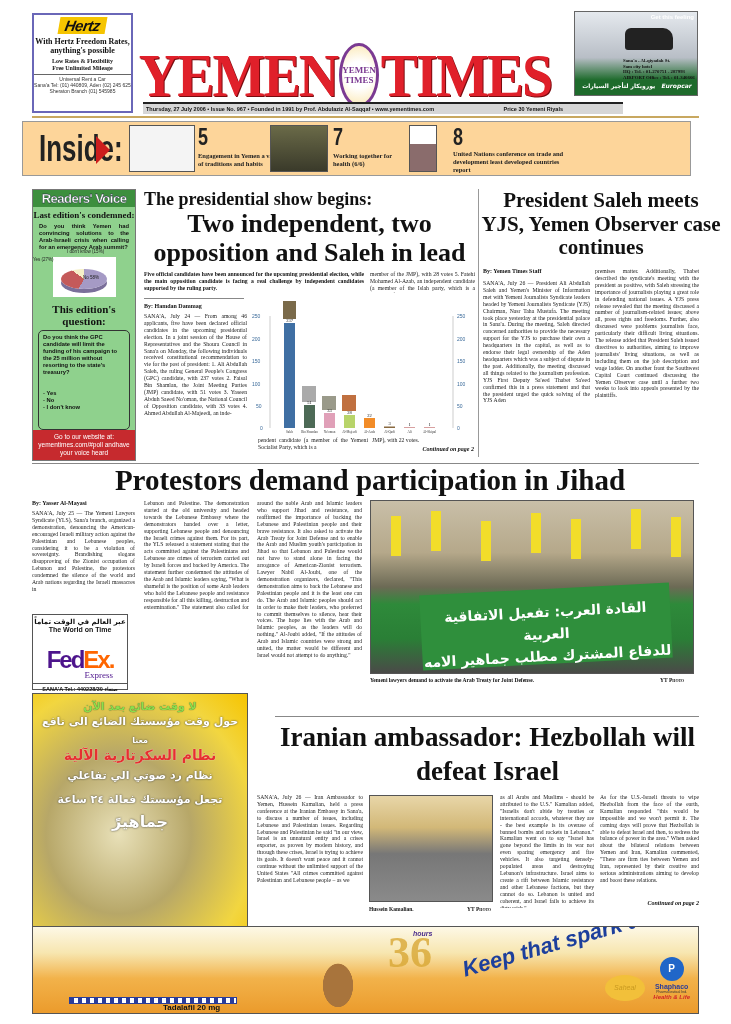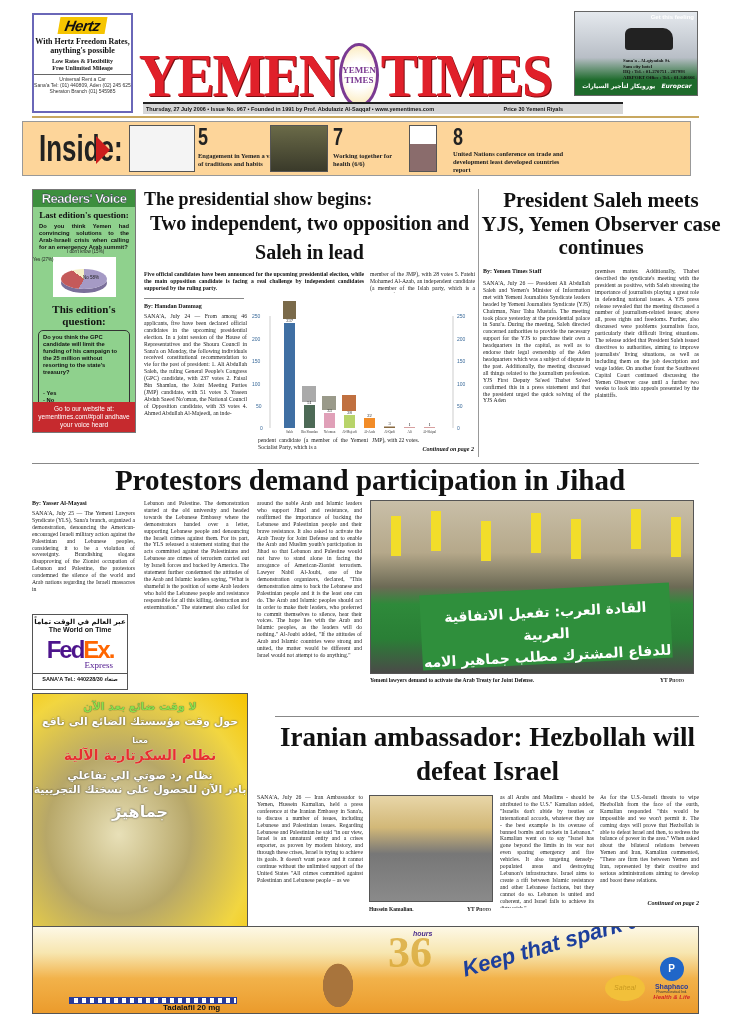--- a/index.html
+++ b/index.html
@@ -20,50 +20,50 @@
 .europcar .info{position:absolute;left:48px;top:46px;font:bold 4.8px "Liberation Serif",serif;line-height:5.6px;color:#111}
 .europcar .ar{position:absolute;left:4px;bottom:6px;width:116px;font:bold 6px "DejaVu Sans",sans-serif;color:#fff;text-align:center}
 .car{position:absolute;left:50px;top:16px;width:48px;height:22px;background:#222;border-radius:6px 10px 3px 3px}
 .topsep{left:32px;top:116px;width:667px;height:2px;background:#c8a860}
 .inside{left:22px;top:121px;width:669px;height:55px;background:#fdd59a;border:1px solid #999}
 .inside-label{position:absolute;left:16px;top:6px;font:900 36px "Liberation Sans",sans-serif;color:#222;transform:scaleX(0.72);transform-origin:left}
 .arrow{position:absolute;left:73px;top:14px;width:0;height:0;border-top:14px solid transparent;border-bottom:14px solid transparent;border-left:14px solid #cc1d1d}
 .ins-img{position:absolute;background:#ccc;border:1px solid #555}
 .ins-num{position:absolute;font:900 24px "Liberation Sans",sans-serif;color:#222;transform:scaleX(0.75);transform-origin:left}
 .ins-txt{position:absolute;font:bold 6.5px "Liberation Serif",serif;line-height:8px;color:#222}
-.rv{left:32px;top:189px;width:104px;height:244px;background:#8fd18d;border:1px solid #777}
+.rv{left:32px;top:189px;width:104px;height:272px;background:#8fd18d;border:1px solid #777}
 .rv-title{background:#3d8f3e;color:#fff;font:900 13px "Liberation Sans",sans-serif;text-align:center;letter-spacing:-0.5px;padding:1px 0;-webkit-text-stroke:0.3px #113}
 .rv h4{font:bold 9px "Liberation Serif",serif;text-align:center;margin-top:3px}
 .rv p.q{font:bold 5.8px "Liberation Sans",sans-serif;line-height:7px;text-align:justify;padding:3px 6px 0}
 .pie-box{margin:6px 0 0 20px;width:63px;height:40px;background:#fff;position:relative}
 .pie{position:absolute;left:8px;top:12px;width:46px;height:20px;border-radius:50%;background:conic-gradient(#a59ac5 0 58%,#c45a5a 58% 85%,#f5efc7 85% 100%);box-shadow:0 4px 0 #7a6f9a}
 .pie-lbl{position:absolute;font:4.5px "Liberation Sans",sans-serif;color:#222;white-space:nowrap}
 .q2{margin:3px 5px;border:1px solid #333;border-radius:5px;padding:3px 4px;font:bold 5.8px "Liberation Sans",sans-serif;line-height:7px;height:100px}
 .q2 ul{list-style:none;margin-top:14px}
 .rv-foot{position:absolute;bottom:0;left:0;width:100%;background:#c62a2e;color:#fff;font:6.5px "Liberation Sans",sans-serif;text-align:center;line-height:8px;padding:3px 0}
 .kicker{left:144px;top:189px;font:bold 18px "Liberation Serif",serif}
 .headline{font-family:"Liberation Serif",serif;font-weight:bold;text-align:center;line-height:1}
-.h-main{left:142px;top:209px;width:335px;font-size:20px;line-height:29px}
+.h-main{left:142px;top:209px;width:335px;font-size:26px;line-height:29px}
 .deck{left:144px;top:271px;width:220px;font:bold 5.7px "Liberation Serif",serif;line-height:7px;text-align:justify}
 .byline{font:bold 6px "Liberation Serif",serif}
 .col{font:5.7px "Liberation Serif",serif;line-height:6.9px;text-align:justify;color:#222}
 .chart{left:250px;top:296px;width:225px;height:138px}
 .cont{font:italic bold 6px "Liberation Serif",serif;text-align:right}
 .rule{height:1px;background:#888}
 .vrule{width:1px;background:#999}
 .h-pres{left:481px;top:189px;width:240px;font-size:21px;line-height:23.5px}
 .h-prot{left:90px;top:466px;width:560px;font-size:29px}
 .photo{left:370px;top:500px;width:324px;height:174px;background:linear-gradient(180deg,#c9bfa8 0%,#b5a88a 30%,#6c6a55 50%,#2e8a3a 60%,#2a7f36 80%,#4a4a48 100%);border:1px solid #555;overflow:hidden}
 .banner{position:absolute;left:50px;top:88px;width:250px;height:75px;background:#2f8f3c;transform:rotate(-3deg);color:#fff;font:bold 14px "DejaVu Sans",sans-serif;text-align:center;line-height:22px;padding-top:12px}
 .flag{position:absolute;width:10px;height:40px;background:#f2dd2a}
 .caption{font:bold 5.5px "Liberation Serif",serif}
 .fedex{left:32px;top:614px;width:96px;height:76px;border:1px solid #555;background:#fff;text-align:center}
 .fedex .ar{font:bold 7px "DejaVu Sans",sans-serif;margin-top:3px}
 .fedex .wot{font:bold 7px "Liberation Sans",sans-serif}
-.fedex .logo{font:900 24px "Liberation Sans",sans-serif;letter-spacing:-2px;line-height:22px;margin-top:6px}
+.fedex .logo{font:900 24px "Liberation Sans",sans-serif;letter-spacing:-2px;line-height:22px;margin-top:16px}
 .fedex .logo .fe{color:#4d148c}.fedex .logo .ex{color:#ff6600}
 .fedex .exp{font:9px "Liberation Serif",serif;color:#4d148c;text-align:right;padding-right:14px;line-height:9px}
 .fedex .tel{border-top:1px solid #555;margin-top:3px;font:bold 5.5px "Liberation Sans",sans-serif;padding-top:2px}
 .yet{left:32px;top:693px;width:216px;height:236px;border:1px solid #555;background:radial-gradient(ellipse at 40% 60%,#e8e0b8 0%,#b7a768 40%,#f2d640 75%,#f6c400 100%);text-align:center;color:#fff}
 .yet .ar1{font:bold 11px "DejaVu Sans",sans-serif;color:#8be04c;margin-top:6px;text-shadow:0 0 1px #333}
 .yet .ar2{font:bold 11px "DejaVu Sans",sans-serif;margin-top:2px;text-shadow:0 0 2px #333}
 .yet .ar3{font:bold 14px "DejaVu Sans",sans-serif;margin-top:18px;color:#e63030;text-shadow:0 0 1px #fff}
 .yet .ar4{font:bold 11px "DejaVu Sans",sans-serif;margin-top:6px;text-shadow:0 0 2px #333}
 .yet .ar5{font:bold 11px "DejaVu Sans",sans-serif;margin-top:10px;line-height:16px;text-shadow:0 0 2px #333}
 .yet .ar6{font:bold 16px "DejaVu Sans",sans-serif;margin-top:4px;text-shadow:0 0 2px #333}
@@ -134,21 +134,21 @@
   <div class="ins-img" style="left:247px;top:3px;width:58px;height:47px;background:linear-gradient(#6a6a48,#3a3a2a)"></div>
   <div class="ins-num" style="left:310px;top:1px">7</div>
   <div class="ins-txt" style="left:310px;top:30px;width:75px">Working together for health (6/6)</div>
   <div class="ins-img" style="left:386px;top:3px;width:28px;height:47px;background:linear-gradient(#fff 40%,#8a6c6c 40%)"></div>
   <div class="ins-num" style="left:430px;top:1px">8</div>
   <div class="ins-txt" style="left:430px;top:28px;width:115px">United Nations conference on trade and development least developed countries report</div>
 </div>
 
 <div class="abs rv">
   <div class="rv-title">Readers' Voice</div>
-  <h4>Last edition's question:</h4>
+  <h4>Last edition's condemned:</h4>
   <p class="q">Do you think Yemen had convincing solutions to the Arab-Israeli crisis when calling for an emergency Arab summit?</p>
   <div class="pie-box">
     <div class="pie"></div>
     <span class="pie-lbl" style="left:-20px;top:0">Yes (27%)</span>
     <span class="pie-lbl" style="left:14px;top:-8px">I don't know (15%)</span>
     <span class="pie-lbl" style="left:30px;top:18px">No 58%</span>
   </div>
   <h4 style="font-size:11px;margin-top:6px">This edition's question:</h4>
   <div class="q2">
     <div>Do you think the GPC candidate will limit the funding of his campaign to the 25 million without resorting to the state's treasury?</div>
@@ -261,21 +261,21 @@
   <div class="exp">Express</div>
   <div class="tel">SANA'A   Tel.: 440228/30   صنعاء</div>
 </div>
 
 <div class="abs yet">
   <div class="ar1">لا وقت ضائع بعد الآن</div>
   <div class="ar2">حول وقت مؤسستك الضائع الى نافع</div>
   <div class="ar2" style="font-size:8px;margin-top:8px">معنا</div>
   <div class="ar3" style="margin-top:2px">نظام السكرتارية الآلية</div>
   <div class="ar4">نظام رد صوتي الي تفاعلي</div>
-  <div class="ar5" style="margin-top:0">بادر الآن للحصول على نسختك التجريبية</div>
+  <div class="ar5">تجعل مؤسستك فعالة ٢٤ ساعة</div>
   <div class="ar6">جماهيرً</div>
 </div>
 
 <div class="abs rule" style="left:275px;top:716px;width:424px"></div>
 
 <div class="abs headline h-iran">Iranian ambassador: Hezbollah will defeat Israel</div>
 <div class="abs col" style="left:257px;top:794px;width:106px;height:114px;overflow:hidden">SANA'A, July 26 — Iran Ambassador to Yemen, Hussein Kamalian, held a press conference at the Iranian Embassy in Sana'a, to discuss a number of issues, including Lebanese and Palestinian issues. Regarding Lebanese and Palestinian he said "in our view, Israel is an unnatural entity and a crises exporter, as proven by modern history, and through these crises, Israel is trying to achieve its goals. It doesn't want peace and it cannot continue without the unlimited support of the United States "All crimes committed against Palestinian and Lebanese people – as we</div>
 <div class="abs kam"></div>
 <div class="abs caption" style="left:369px;top:906px">Hussein Kamalian.</div>
 <div class="abs caption" style="left:467px;top:906px;font-variant:small-caps">YT Photo</div>

